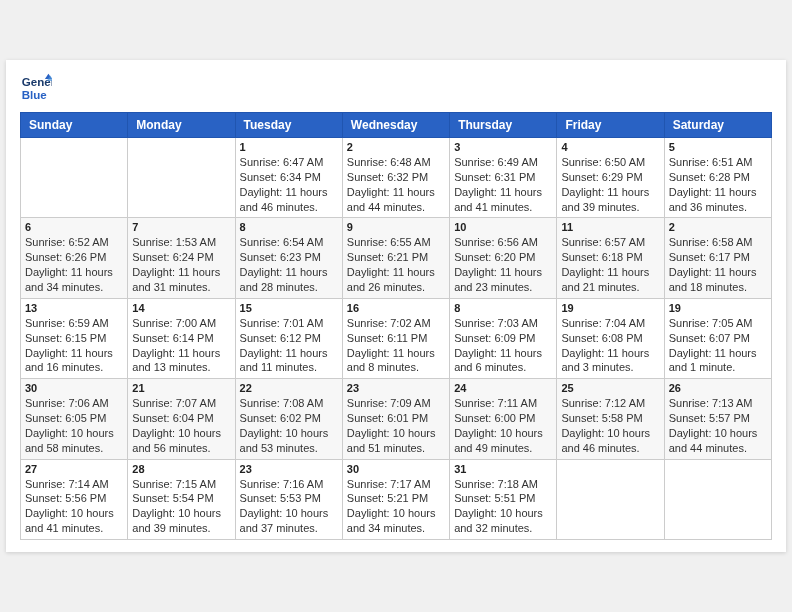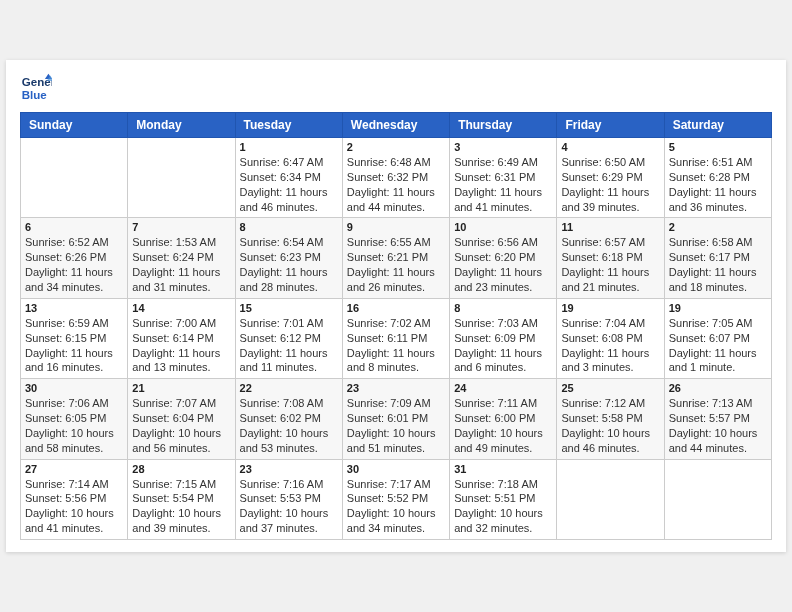--- a/index.html
+++ b/index.html
@@ -302,21 +302,21 @@
           </td>
           <td>
             <span class="day-number">23</span>
             <div class="cell-text">Sunrise: 7:16 AM
 Sunset: 5:53 PM
 Daylight: 10 hours and 37 minutes.</div>
           </td>
           <td>
             <span class="day-number">30</span>
             <div class="cell-text">Sunrise: 7:17 AM
-Sunset: 5:52 PM
+Sunset: 5:21 PM
 Daylight: 10 hours and 34 minutes.</div>
           </td>
           <td>
             <span class="day-number">31</span>
             <div class="cell-text">Sunrise: 7:18 AM
 Sunset: 5:51 PM
 Daylight: 10 hours and 32 minutes.</div>
           </td>
           <td class="empty-cell"></td>
           <td class="empty-cell"></td>

